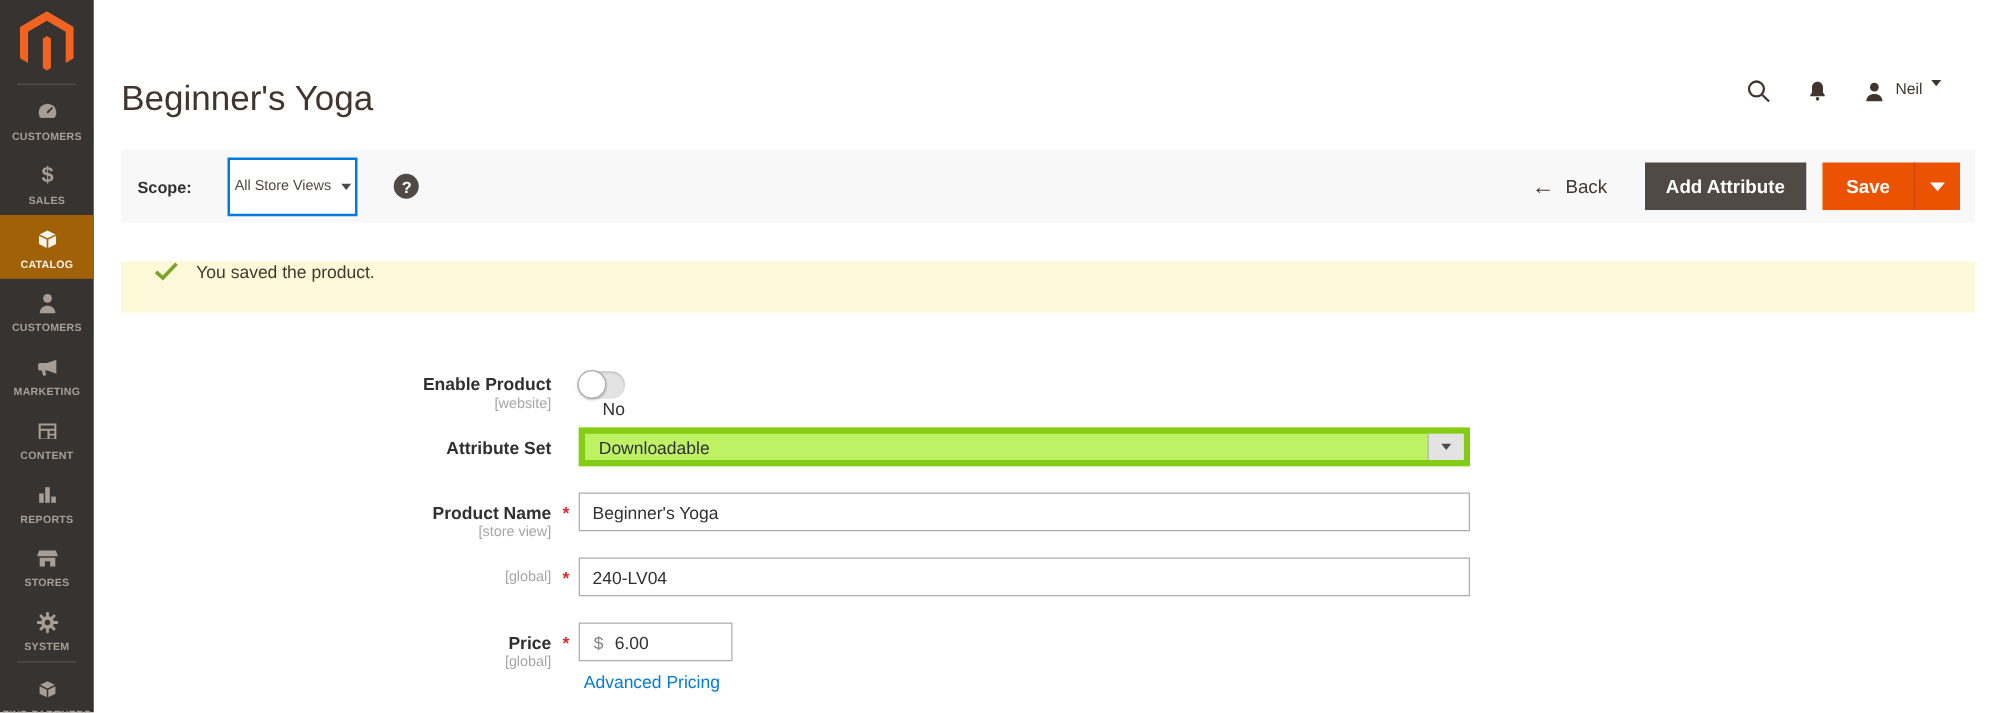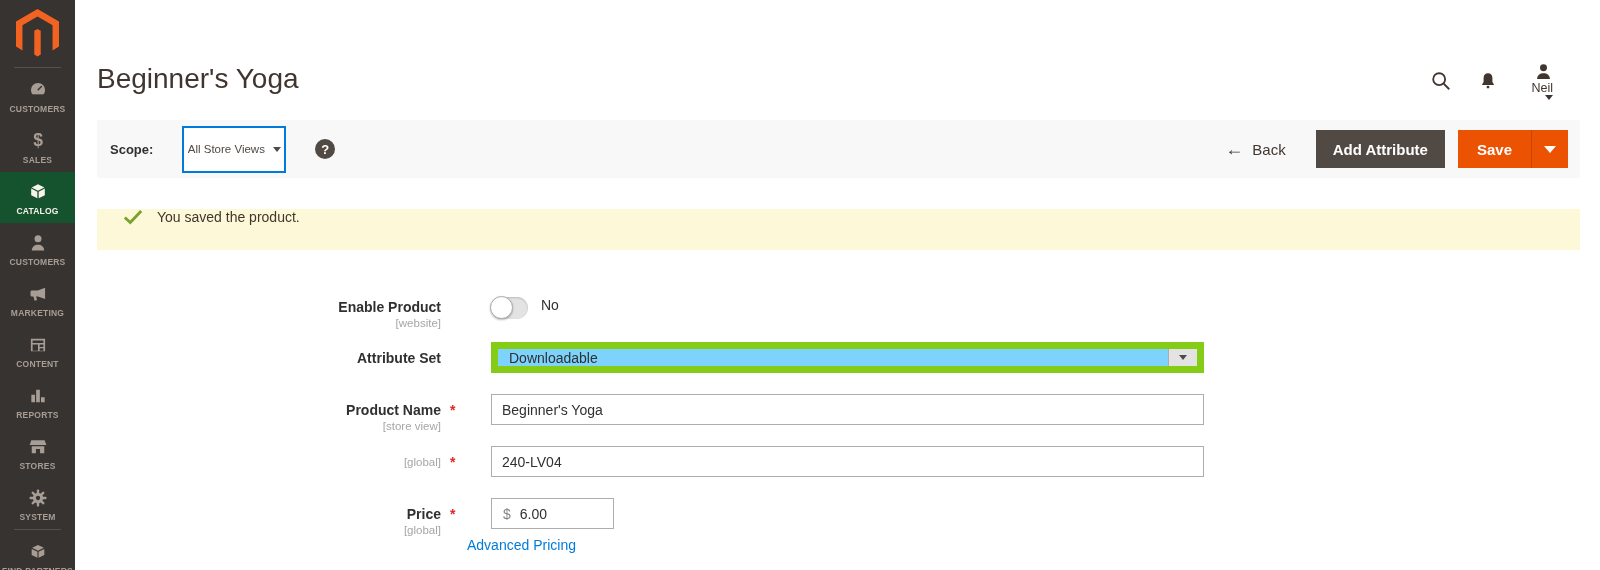--- a/index.html
+++ b/index.html
@@ -7,32 +7,32 @@
   body { font-family:"Liberation Sans", sans-serif; background:#fff; overflow:hidden; }
   .app { position:relative; width:1600px; height:570px; background:#fff; }
 
   
   .sidebar { position:absolute; left:0; top:0; width:75px; height:570px; background:#373330; z-index:5; }
   .logo { display:block; width:43px; margin:9px auto 8px auto; cursor:pointer; }
   .side-divider { border:none; border-top:1px solid #57504a; margin:0 14px 2px 14px; }
   .nav-item { height:51px; display:flex; flex-direction:column; align-items:center; justify-content:center; cursor:pointer; color:#a79d95; }
   .nav-item .nav-icon { height:22px; display:flex; align-items:flex-end; justify-content:center; }
   .nav-item .nav-label { font-size:8.5px; letter-spacing:.2px; margin-top:4px; font-weight:700; white-space:nowrap; }
-  .nav-item.active { background:#14532d; color:#f7f3eb; }
+  .nav-item.active { background:#a16207; color:#f7f3eb; }
   .nav-item svg { fill:currentColor; }
 
   
   .main { position:absolute; left:75px; top:0; width:1525px; height:570px; }
 
   .page-title { position:absolute; left:22px; top:63px; font-size:28px; font-weight:400; color:#41362f; }
 
   .header-actions { position:absolute; right:47px; top:62px; display:flex; align-items:center; }
   .hicon { cursor:pointer; display:flex; align-items:center; }
   .gap26 { margin-left:26px; }
-  .user-chip { display:flex; align-items:flex-end; cursor:pointer; margin-left:26px;flex-direction:column; }
+  .user-chip { display:flex; align-items:flex-start; cursor:pointer; margin-left:26px; }
   .user-name { font-size:12.5px; color:#41362f; margin-left:7px; }
   .caret-down { width:0; height:0; border-left:4px solid transparent; border-right:4px solid transparent; border-top:5px solid #41362f; margin-left:7px; }
 
   
   .scope-bar { position:absolute; left:22px; top:120px; width:1483px; height:58px; background:#f8f8f8; display:flex; align-items:center;gap:12px; }
   .scope-label { margin-left:13px; font-size:13px; font-weight:700; color:#303030; }
   .scope-select { margin-left:17px; width:104px; height:47px; background:#fff; border:2px solid #007bdb; display:flex; align-items:center; justify-content:center; cursor:pointer; }
   .scope-select-text { font-size:11.5px; color:#514943; }
   .scope-caret { width:0; height:0; border-left:4px solid transparent; border-right:4px solid transparent; border-top:5px solid #514943; margin-left:8px; }
   .help-btn { margin-left:17px; width:20px; height:20px; border-radius:50%; background:#514943; color:#fff; font-size:13px; font-weight:700; display:flex; align-items:center; justify-content:center; cursor:pointer; }
@@ -49,27 +49,27 @@
   .success-msg { position:absolute; left:22px; top:209px; width:1483px; height:41px; background:#fdf8d8; display:flex; align-items:flex-start; }
   .success-check { margin-left:26px; display:flex; align-items:center; }
   .success-text { margin-left:14px; font-size:14px; color:#41362f; }
 
   
   .frow { position:absolute; left:0; right:0; }
   .flabel { position:absolute; left:0; width:366px; text-align:right; }
   .flabel .lbl { font-size:14px; font-weight:600; color:#303030; }
   .flabel .note { font-size:11.5px; color:#a6a6a6; margin-top:2px; }
   .fstar { position:absolute; left:375px; color:#e22626; font-weight:600; font-size:14px; }
-  .ffield { position:absolute; left:416px; display:flex; align-items:flex-start; }
+  .ffield { position:absolute; left:388px; display:flex; align-items:flex-end;flex-direction:column; }
 
   .toggle { position:relative; width:37px; height:22px; background:#e3e3e3; border-radius:11px; box-shadow:inset 0 1px 2px rgba(0,0,0,.18); cursor:pointer; }
   .toggle-knob { position:absolute; left:-1px; top:-1px; width:23px; height:23px; background:#fff; border:1px solid #aaa; border-radius:50%; box-shadow:0 1px 2px rgba(0,0,0,.25); }
   .toggle-state { font-size:14px; color:#303030; margin-left:13px; }
 
-  .mselect { width:713px; height:31px; background:#7dd3fc; border:7px solid #84cc16; display:flex; align-items:center; cursor:pointer; }
+  .mselect { width:713px; height:31px; background:#bef264; border:5px solid #84cc16; display:flex; align-items:center; cursor:pointer; }
   .mselect-text { font-size:14px; color:#303030; padding-left:11px; flex:1; }
   .mselect-btn { width:29px; align-self:stretch; border-left:1px solid #adadad; background:#e3e3e3; display:flex; align-items:center; justify-content:center; }
   .mselect-caret { width:0; height:0; border-left:4px solid transparent; border-right:4px solid transparent; border-top:5px solid #514943; }
 
   .tinput { width:713px; height:31px; border:1px solid #adadad; padding:0 10px; font-size:14px; color:#303030; font-family:"Liberation Sans",sans-serif; background:#fff; }
   .price-box { width:123px; height:31px; border:1px solid #adadad; background:#fff; display:flex; align-items:center; }
   .currency { font-size:14px; color:#858585; margin:0 9px 0 11px; }
   .price-input { width:80px; border:none; outline:none; font-size:14px; color:#303030; font-family:"Liberation Sans",sans-serif; }
   .adv-link { position:absolute; left:392px; top:537px; font-size:14px; color:#007bdb; text-decoration:none; cursor:pointer; }
 </style>

